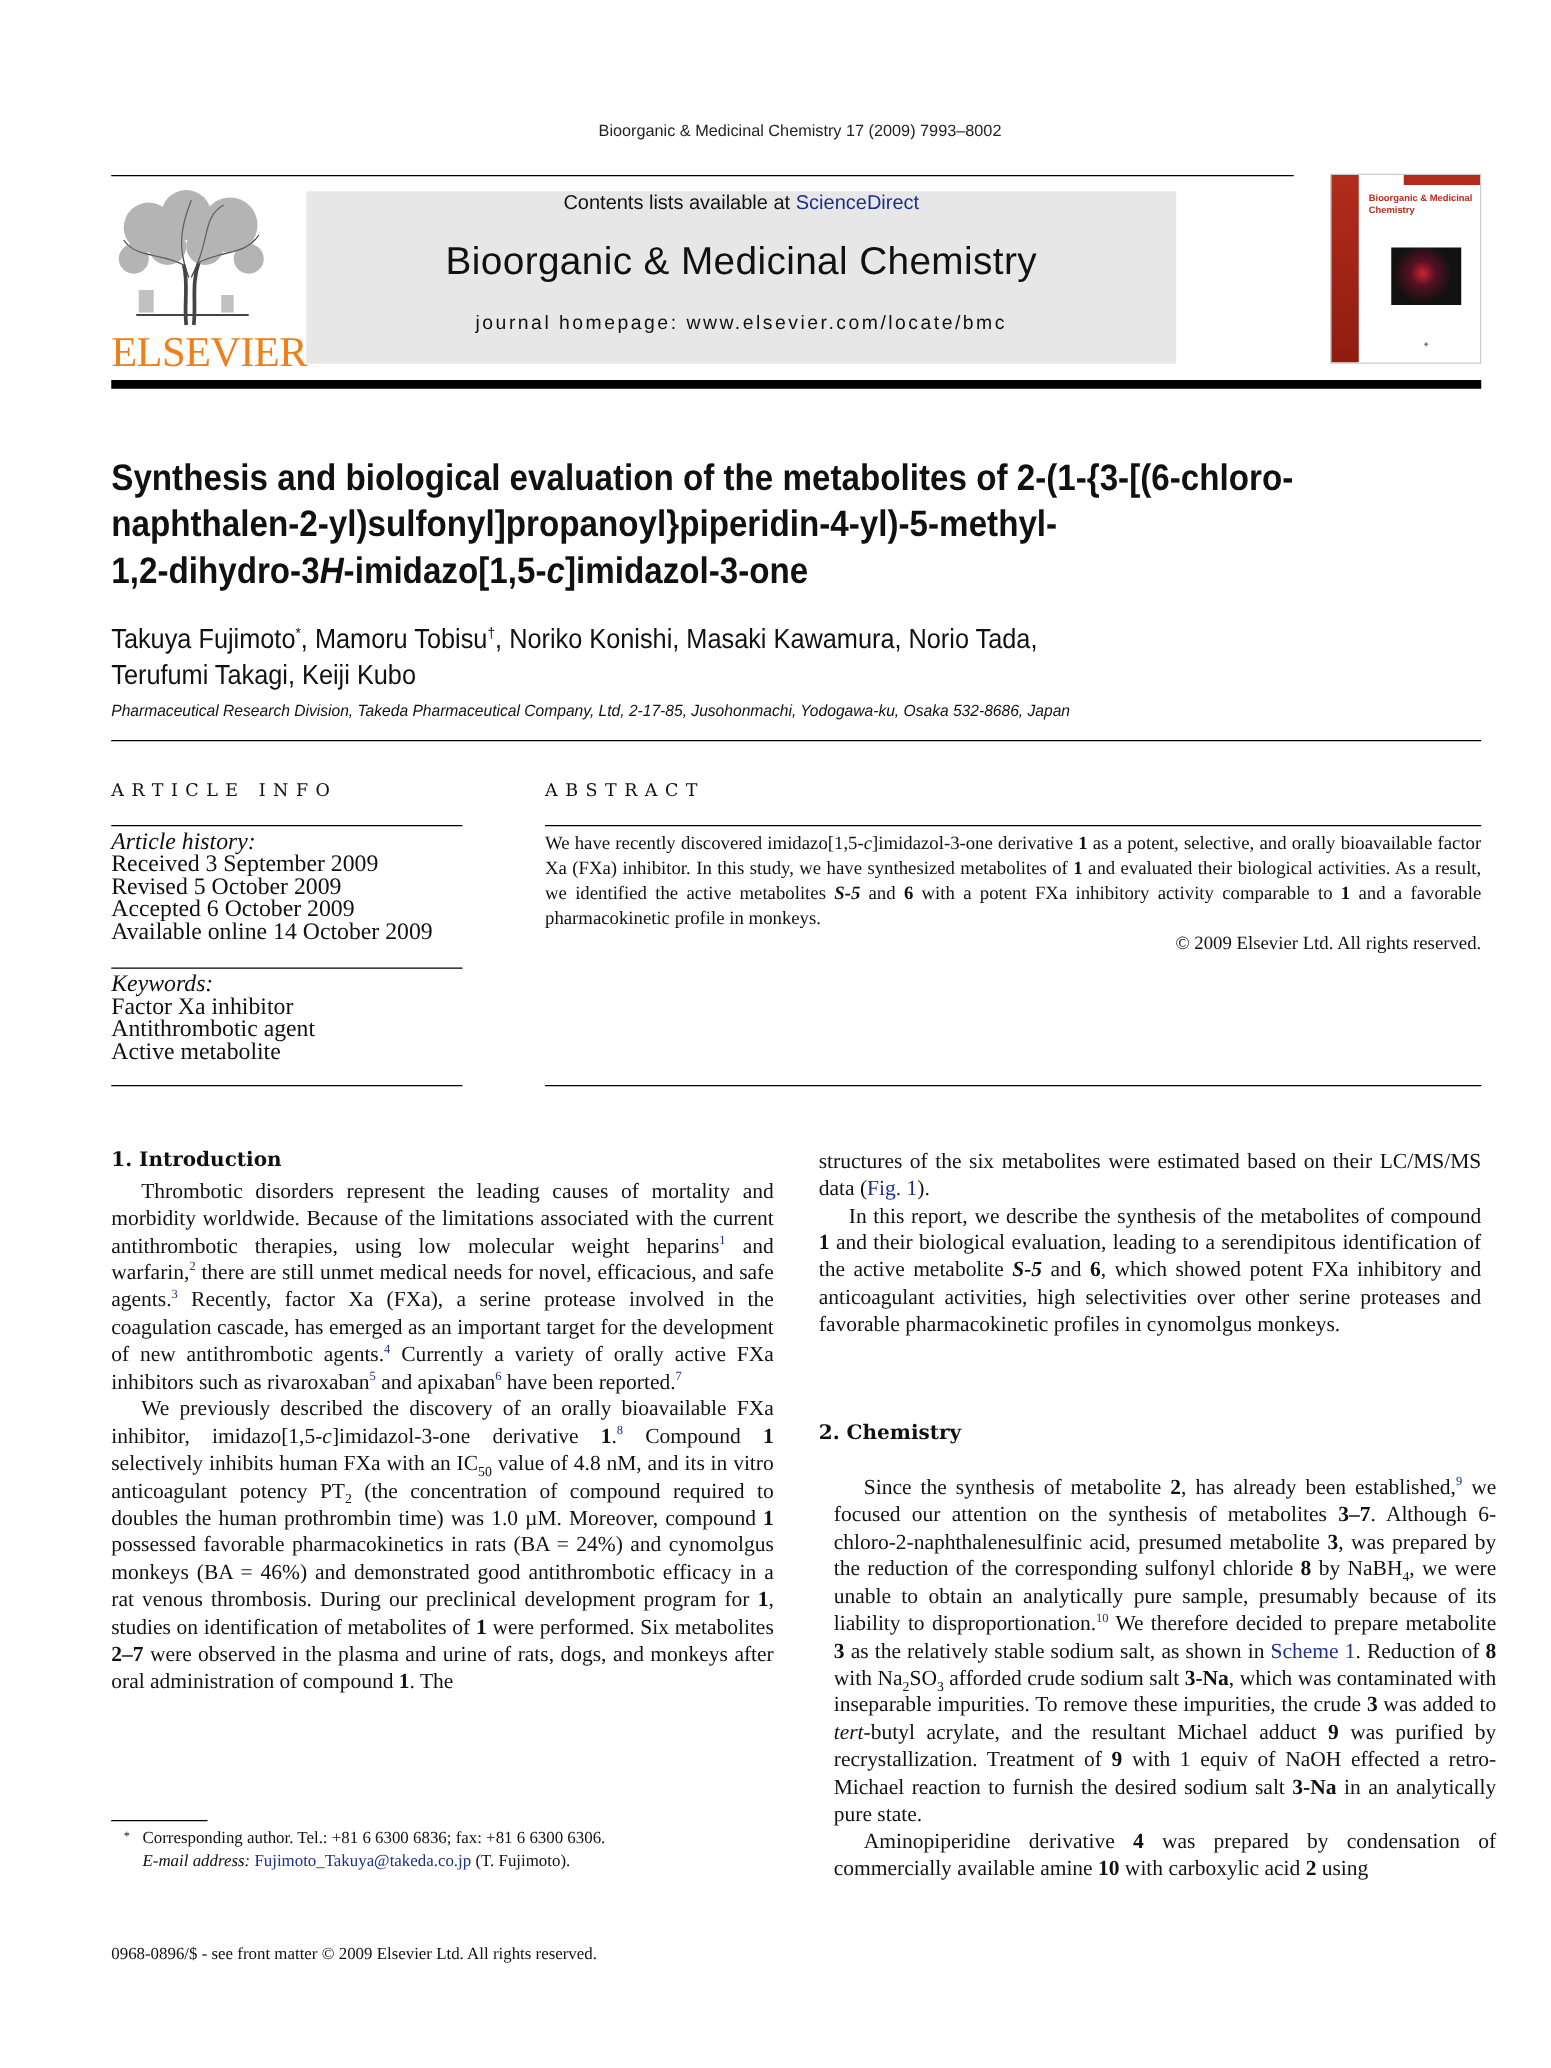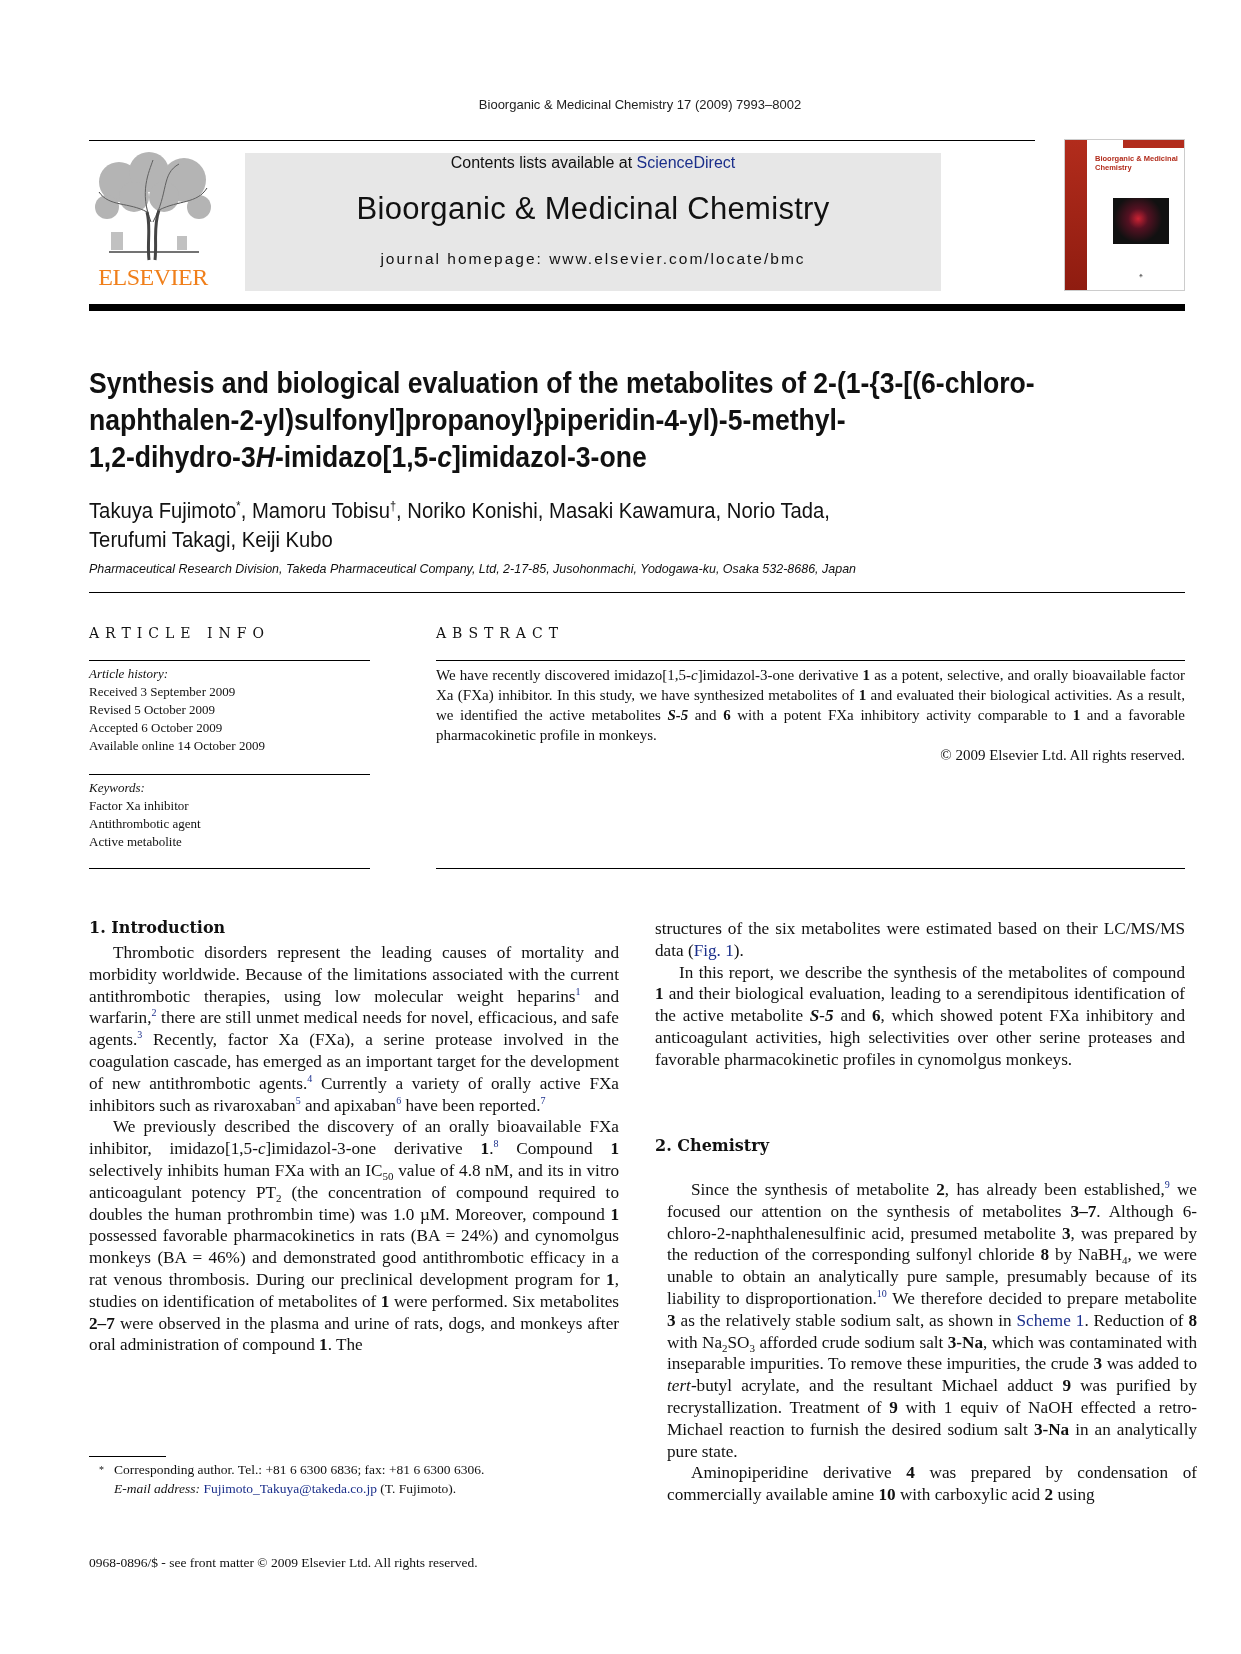--- a/index.html
+++ b/index.html
@@ -5,21 +5,21 @@
   * { box-sizing: border-box; margin: 0; padding: 0; }
   html, body { width: 1241px; height: 1654px; background: #ffffff; overflow: hidden; }
   body { position: relative; font-family: "DejaVu Serif", serif; color: #1a1a1a; }
   .abs { position: absolute; }
 
   .running-head { left: 0; width: 1280px; top: 97px; text-align: center; font-family: "Liberation Sans", sans-serif; font-size: 13px; color: #222; }
   .rule-top { left: 89px; top: 140px; width: 946px; height: 1px; background: #000; }
 
   .logo { left: 89px; top: 152px; width: 128px; height: 140px; }
   .logo .tree { position: absolute; left: 0; top: 0; width: 128px; height: 110px; }
-  .logo .word { position: absolute; left: 0; top: 112px; width: 128px; text-align: center; font-family: "Liberation Serif", serif; font-size: 24px; color: #f07f1a; letter-spacing: -0.5px; }
+  .logo .word { position: absolute; left: 0; top: 112px; width: 128px; text-align: center; font-family: "Liberation Serif", serif; font-size: 34px; color: #f07f1a; letter-spacing: -0.5px; }
 
   .banner { left: 245px; top: 153px; width: 696px; height: 138px; background: #e7e7e7; text-align: center; }
   .banner .contents { margin-top: 0; padding-top: 1px; font-family: "Liberation Sans", sans-serif; font-size: 16px; color: #111; }
   .banner .contents .sd { color: #1a2e8a; }
   .banner .jtitle { margin-top: 19px; font-family: "Liberation Sans", sans-serif; font-size: 31px; color: #111; letter-spacing: 0.3px; }
   .banner .homepage { margin-top: 23px; font-family: "Liberation Sans", sans-serif; font-size: 15.5px; letter-spacing: 2px; color: #111; }
 
   .cover { left: 1064px; top: 139px; width: 121px; height: 152px; background: #fff; border: 1px solid #ccc; overflow: hidden; }
   .cover .band { position: absolute; left: 0; top: 0; width: 22px; height: 100%; background: linear-gradient(#b22c1c, #8f1c10); }
   .cover .redtop { position: absolute; left: 58px; top: 0; width: 62px; height: 8px; background: #b22c1c; }
@@ -34,21 +34,21 @@
   .authors sup { font-size: 12px; }
   .affil { left: 89px; top: 561px; width: 960px; font-family: "Liberation Sans", sans-serif; font-style: italic; font-size: 13px; color: #111; transform: scaleX(0.96); transform-origin: left top; }
   .rule-affil { left: 89px; top: 592px; width: 1096px; height: 1px; background: #000; }
 
   .sec-label { font-family: "DejaVu Serif", serif; font-size: 14px; letter-spacing: 6px; color: #111; }
   .info-head { left: 89px; top: 625px; }
   .abs-head { left: 436px; top: 625px; }
   .rule-info1 { left: 89px; top: 660px; width: 281px; height: 1px; background: #000; }
   .rule-abs1 { left: 436px; top: 660px; width: 749px; height: 1px; background: #000; }
 
-  .small { font-family: "Liberation Serif", serif; font-size: 13px; line-height: 18px; color: #111; }
+  .small { font-family: "Liberation Serif", serif; font-size: 19px; line-height: 18px; color: #111; }
   .history { left: 89px; top: 665px; width: 290px; }
   .history .lbl, .keywords .lbl { font-style: italic; }
   .rule-info2 { left: 89px; top: 774px; width: 281px; height: 1px; background: #000; }
   .keywords { left: 89px; top: 779px; width: 290px; }
   .rule-info3 { left: 89px; top: 868px; width: 281px; height: 1px; background: #000; }
   .rule-abs2 { left: 436px; top: 868px; width: 749px; height: 1px; background: #000; }
 
   .abstract { left: 436px; top: 665px; width: 749px; font-family: "Liberation Serif", serif; font-size: 15px; line-height: 20px; text-align: justify; color: #111; }
   .abstract .copy { text-align: right; }
 

